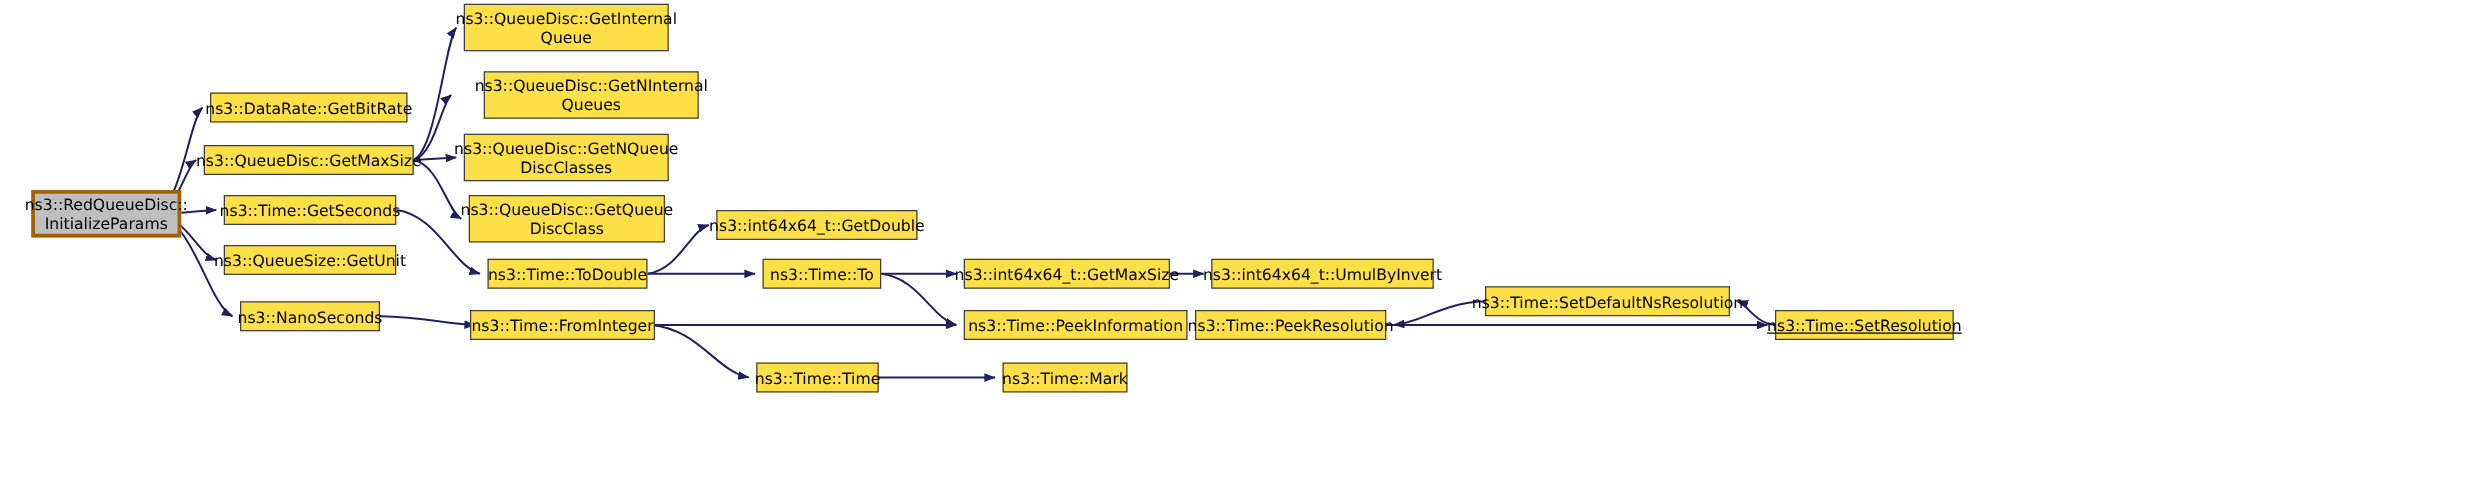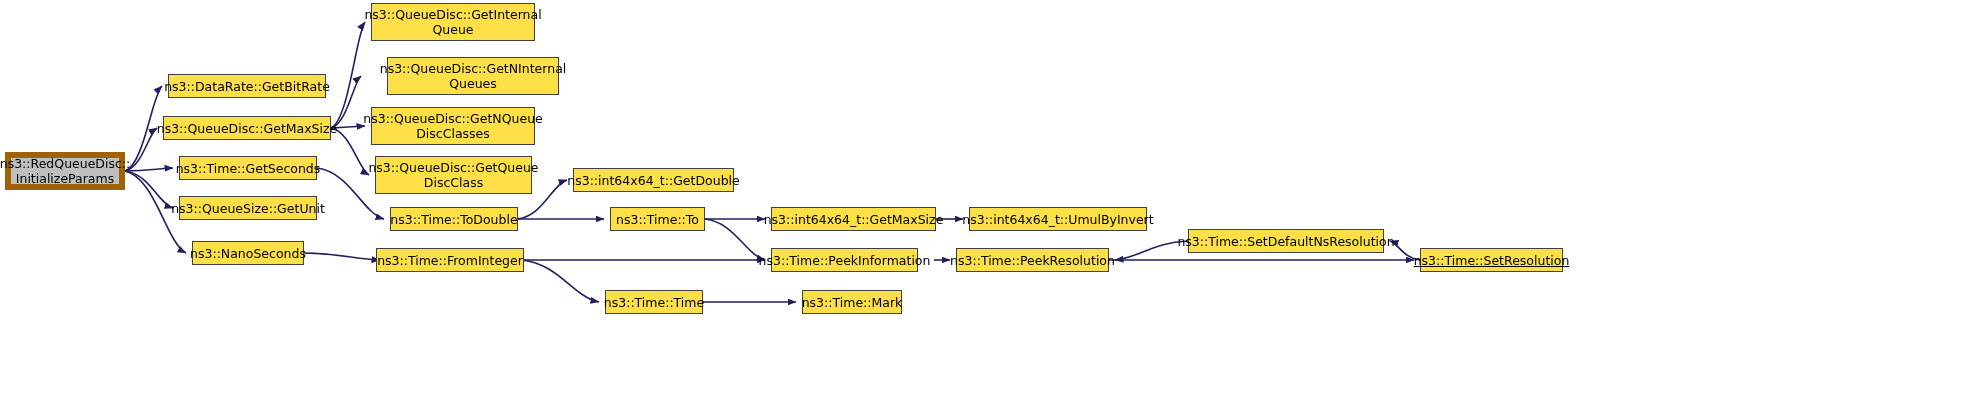--- a/index.html
+++ b/index.html
@@ -24,21 +24,22 @@
     display:flex;
     align-items:center;
     justify-content:center;
     text-align:center;
     white-space:pre-line;
     letter-spacing:0px;
     z-index:2;
   }
   .node.root{
     background:#bfbfbf;
-    border:6px solid #a16207;
+    border:3px solid #a16207;
+    margin-left:20px;
   }
   .node span{display:block;padding:0 4px;}
 </style>
 </head>
 <body>
 
 <div id="canvas">
   <svg id="edges" xmlns="http://www.w3.org/2000/svg">
     <defs>
       <marker id="arrow" markerWidth="9" markerHeight="7" refX="8.5" refY="3.5" orient="auto" markerUnits="userSpaceOnUse">
@@ -86,20 +87,20 @@
       <div class="node" style="left: 371px; top: 107px; width: 164px; height: 38px;"><span>ns3::QueueDisc::GetNQueue
 DiscClasses</span></div>
       <div class="node" style="left: 375px; top: 156px; width: 157px; height: 38px;"><span>ns3::QueueDisc::GetQueue
 DiscClass</span></div>
       <div class="node" style="left: 390px; top: 207px; width: 128px; height: 24px;"><span>ns3::Time::ToDouble</span></div>
       <div class="node" style="left: 376px; top: 248px; width: 148px; height: 24px;"><span>ns3::Time::FromInteger</span></div>
       <div class="node" style="left: 573px; top: 168px; width: 161px; height: 24px;"><span>ns3::int64x64_t::GetDouble</span></div>
       <div class="node" style="left: 610px; top: 207px; width: 95px; height: 24px;"><span>ns3::Time::To</span></div>
       <div class="node" style="left: 605px; top: 290px; width: 98px; height: 24px;"><span>ns3::Time::Time</span></div>
       <div class="node" style="left: 771px; top: 207px; width: 165px; height: 24px;"><span>ns3::int64x64_t::GetMaxSize</span></div>
-      <div class="node" style="left: 771px; top: 248px; width: 147px; height: 24px;"><span>ns3::Time::PeekInformation</span></div>
+      <div class="node" style="left: 771px; top: 248px; width: 179px; height: 24px;"><span>ns3::Time::PeekInformation</span></div>
       <div class="node" style="left: 802px; top: 290px; width: 100px; height: 24px;"><span>ns3::Time::Mark</span></div>
       <div class="node" style="left: 969px; top: 207px; width: 178px; height: 24px;"><span>ns3::int64x64_t::UmulByInvert</span></div>
       <div class="node" style="left: 956px; top: 248px; width: 153px; height: 24px;"><span>ns3::Time::PeekResolution</span></div>
       <div class="node" style="left: 1188px; top: 229px; width: 196px; height: 24px;"><span>ns3::Time::SetDefaultNsResolution</span></div>
       <div class="node" style="left: 1420px; top: 248px; width: 143px; height: 24px; text-decoration: underline;"><span>ns3::Time::SetResolution</span></div>
     </div>
 </div>
 
 </body></html>

